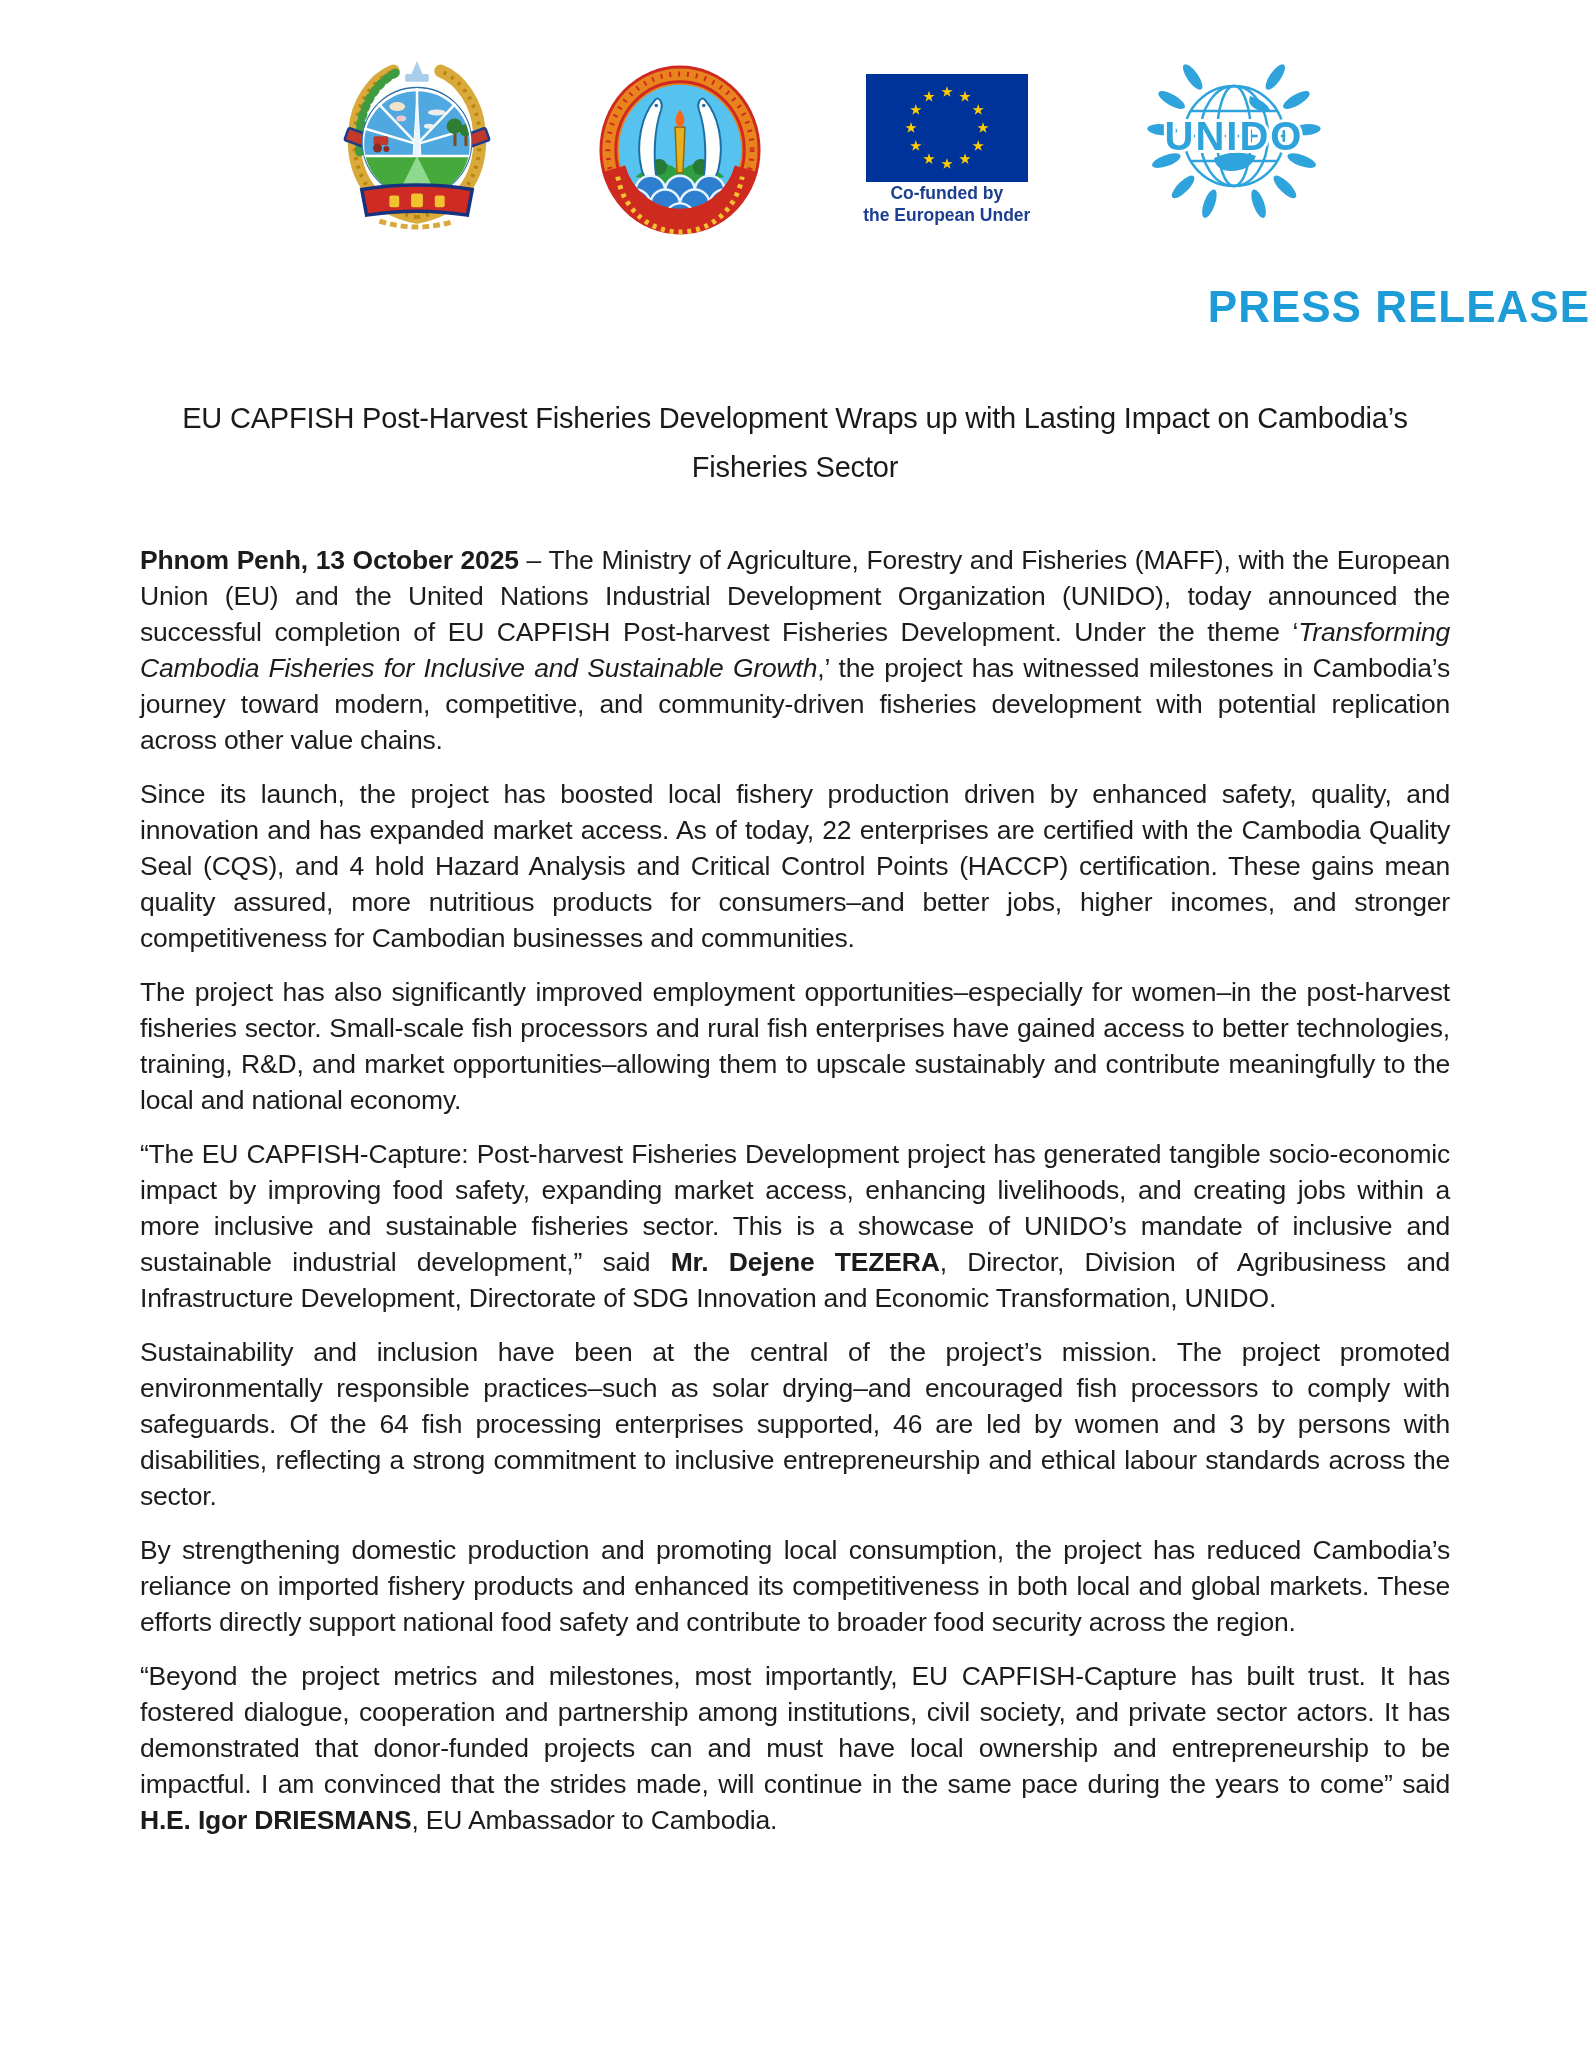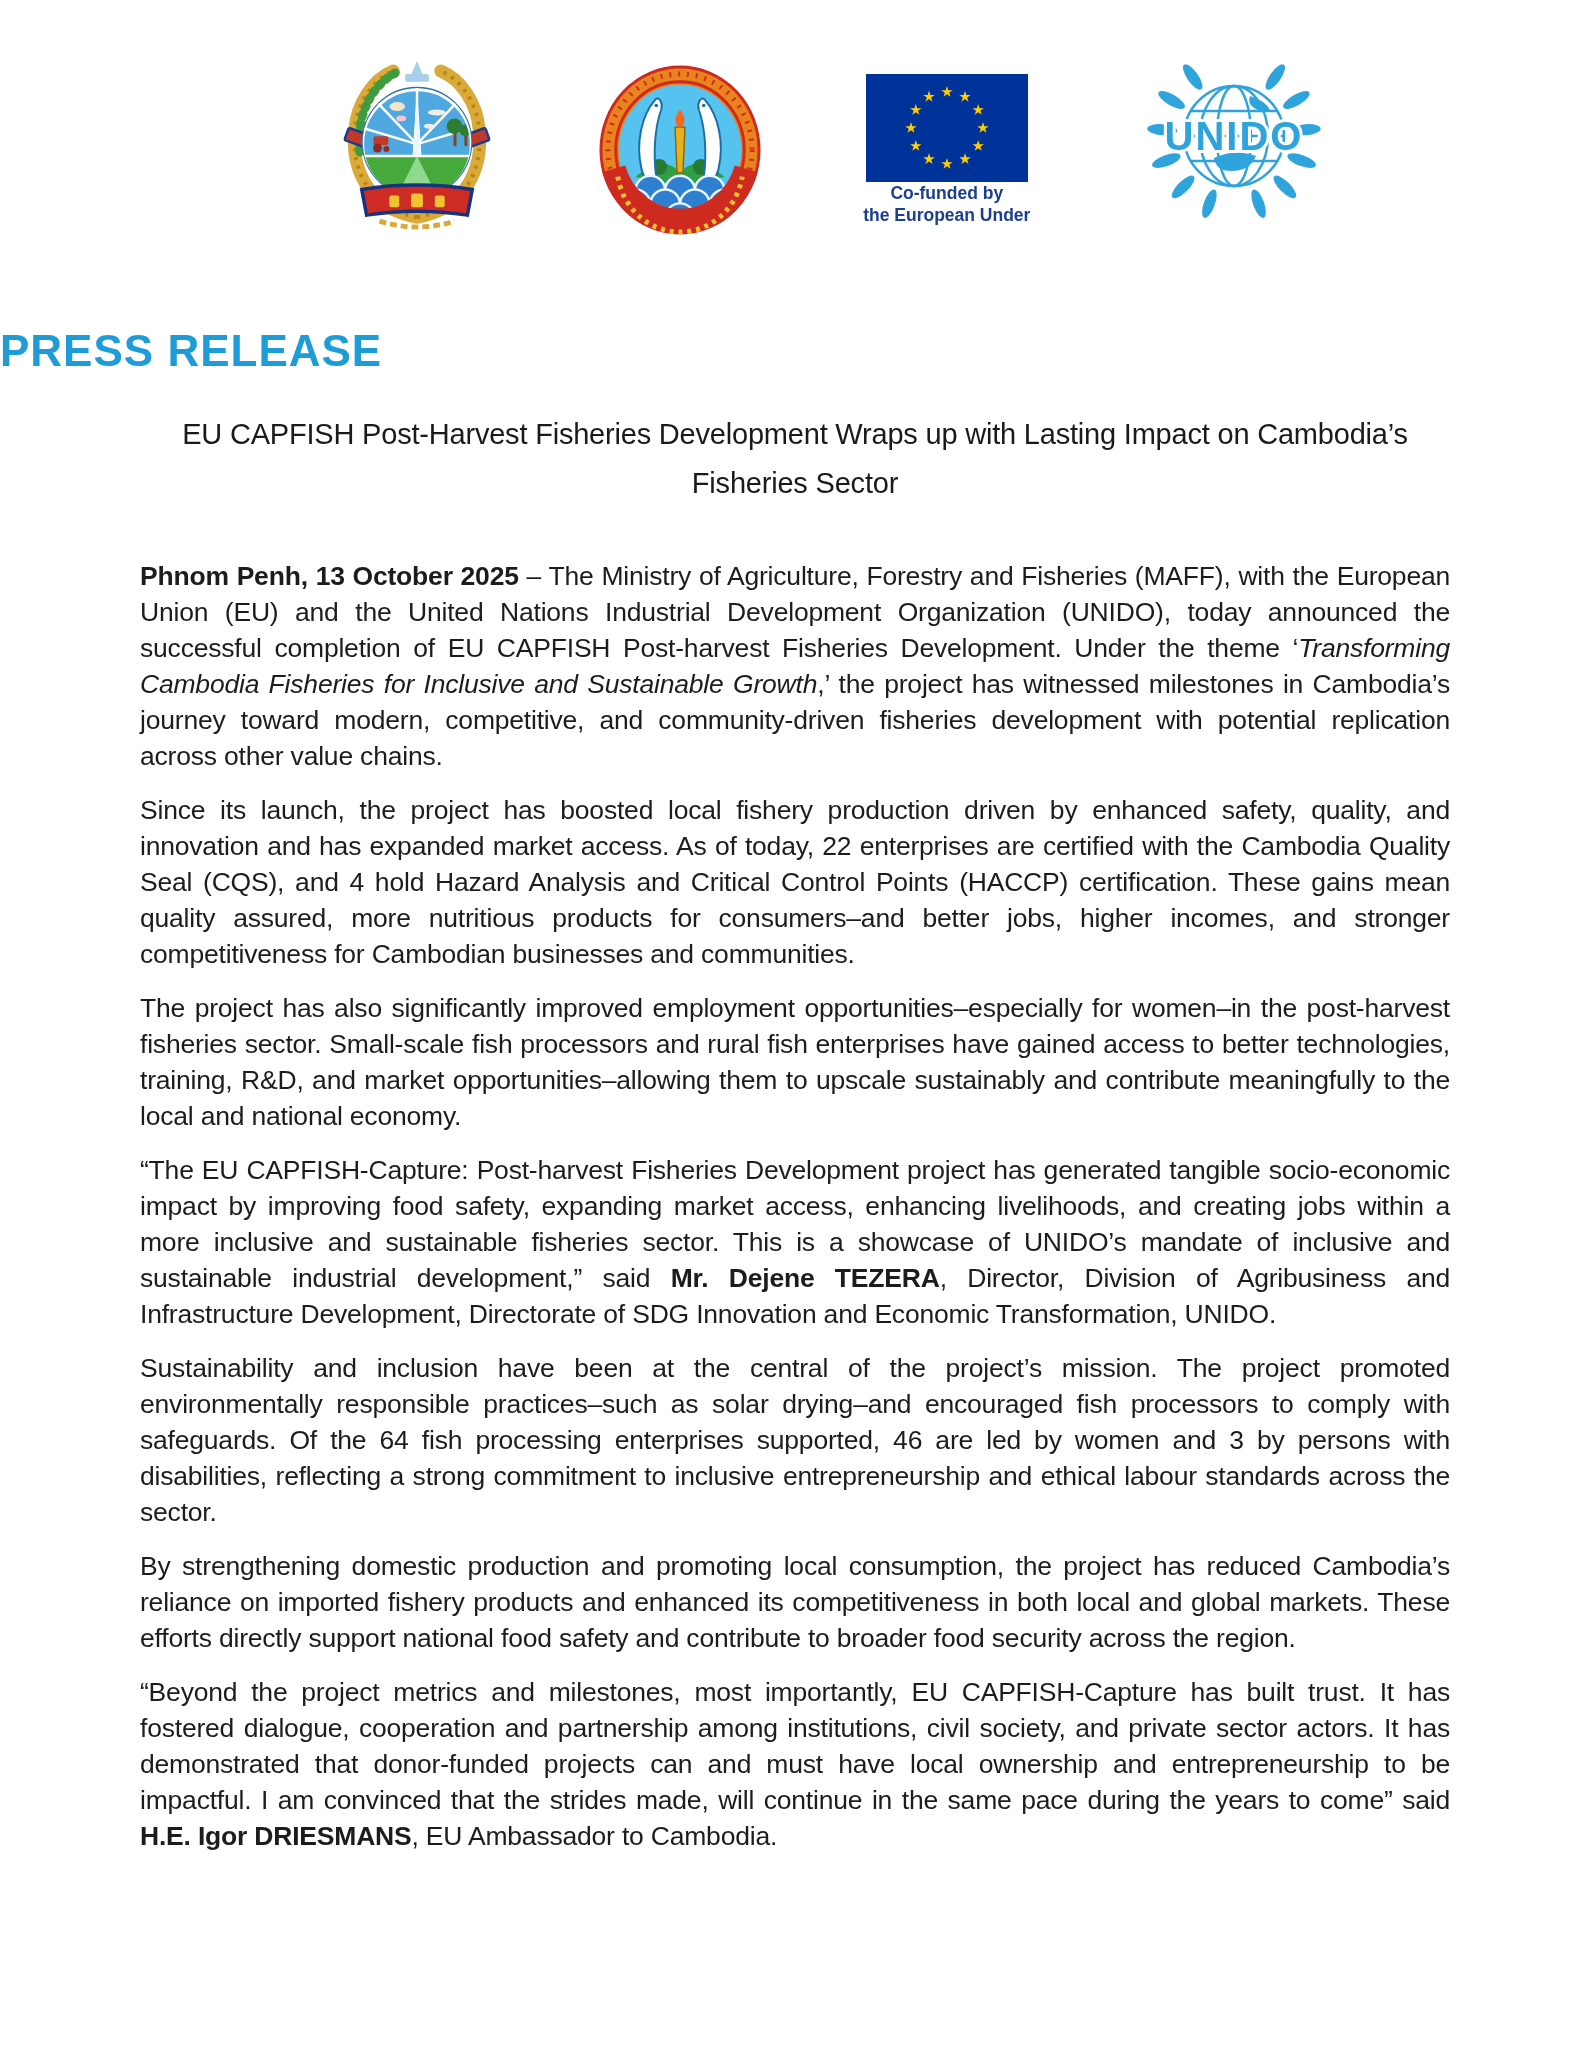--- a/index.html
+++ b/index.html
@@ -29,30 +29,30 @@
     font-weight:bold;
     font-size:17.5px;
     line-height:22px;
     text-align:center;
     white-space:nowrap;
   }
   .logo-unido svg{width:208px;height:174px;display:block;margin-top:-2px;}
 
   
   .press-title{
-    margin-top:88px;
-    text-align:left;
+    margin-top:44px;
+    text-align:right;
     color:var(--press-blue,#1E9CD7);
     font-size:44px;
     font-weight:800;
     letter-spacing:1px;
   }
   .headline{
     width:1310px;
-    margin:34px auto 0;
+    margin:62px auto 0;
     text-align:center;
     font-size:29px;
     line-height:49px;
     color:#1a1a1a;
     letter-spacing:-0.2px;
   }
 
   
   .body-text{
     margin:50px 140px 0 140px;

